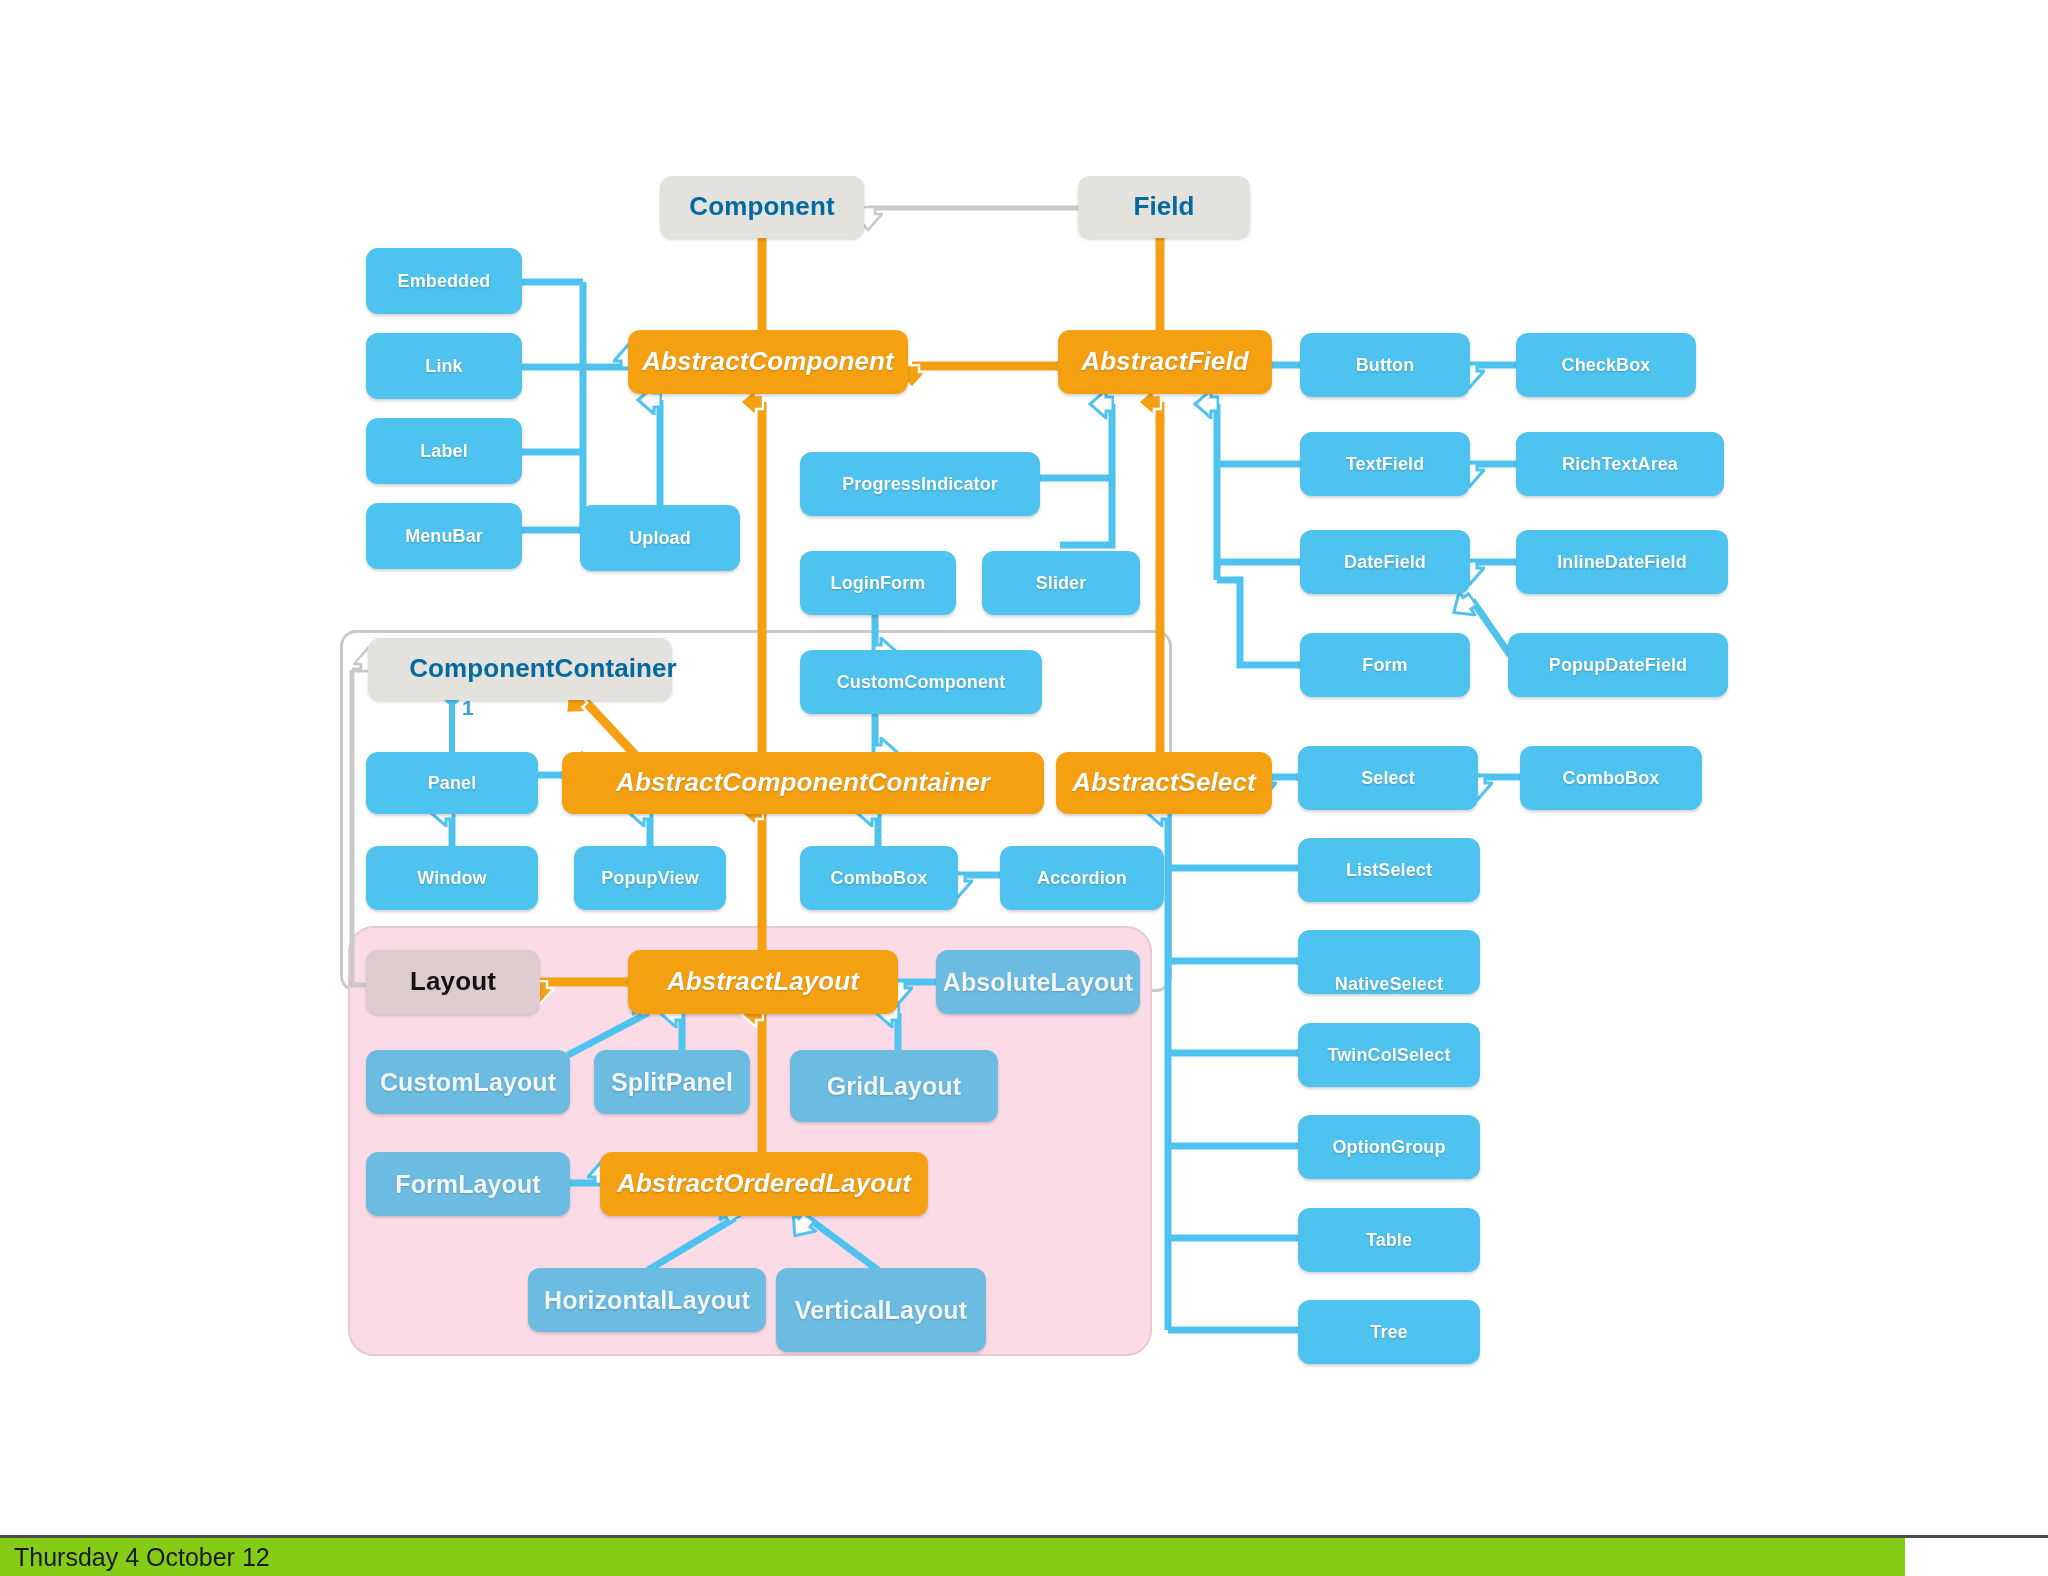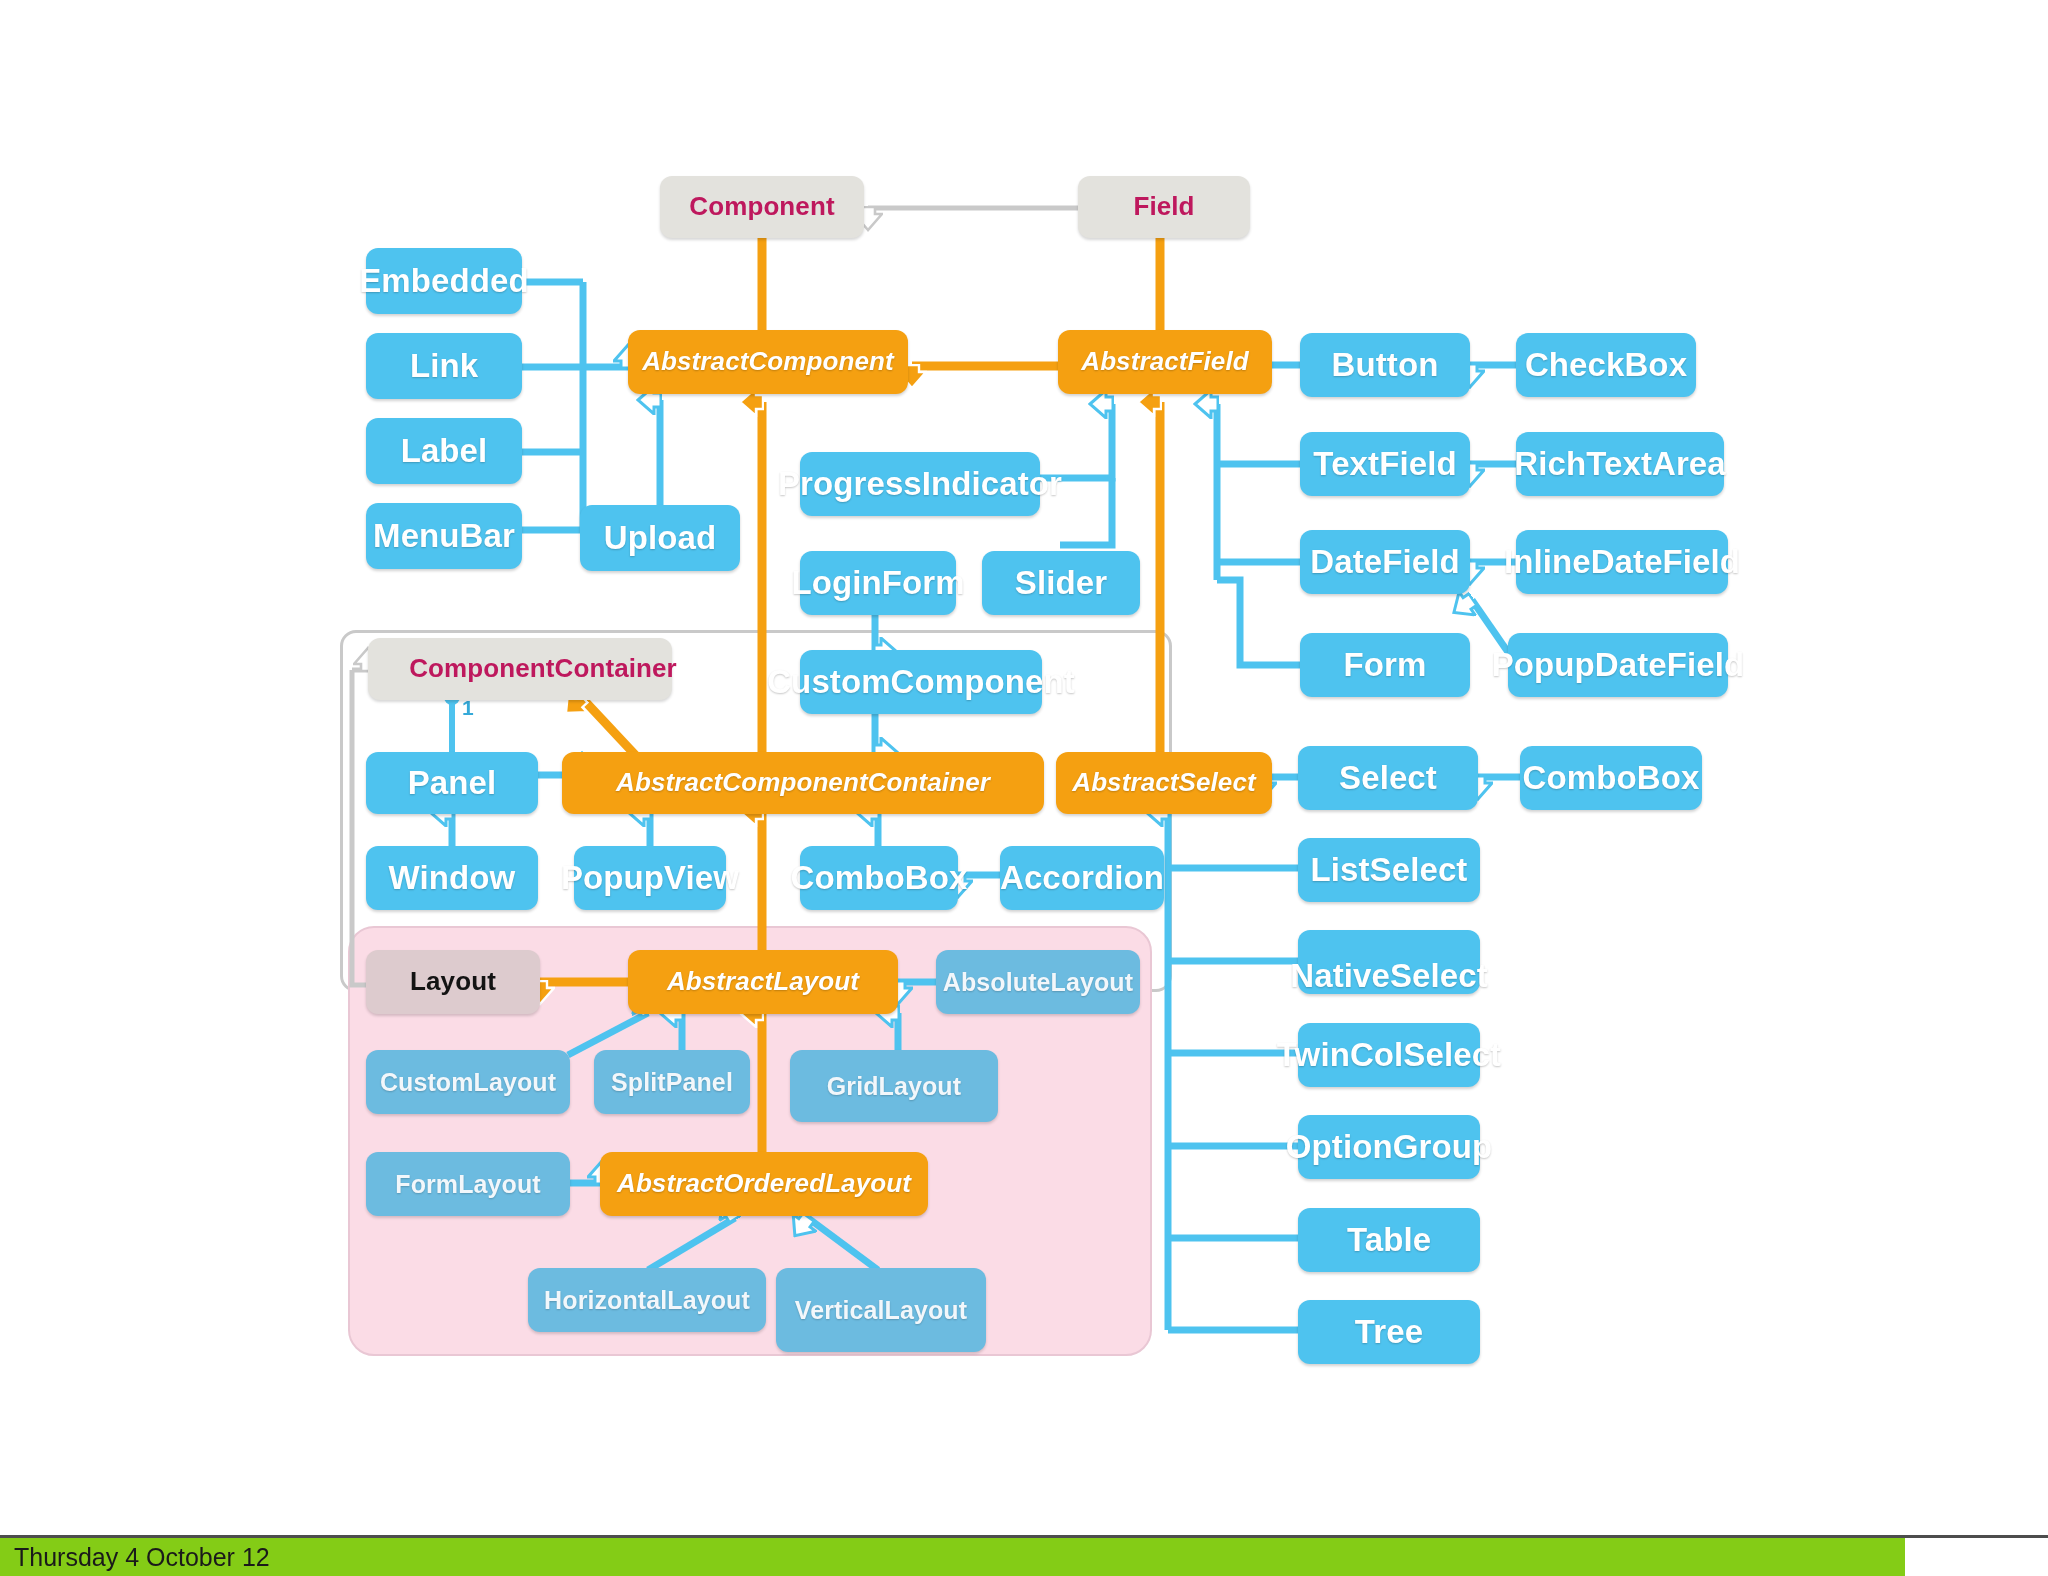--- a/index.html
+++ b/index.html
@@ -72,21 +72,21 @@
     text-align: center;
     border-radius: 12px;
     line-height: 1.05;
     white-space: nowrap;
     letter-spacing: 0.1px;
   }
   .node.blue {
     background: #4ec3ef;
     color: #ffffff;
     font-weight: bold;
-    font-size: 33px;
+    font-size: 18px;
     text-shadow: 0 1px 2px rgba(0,0,0,0.22);
     box-shadow: 0 2px 3px rgba(0,0,0,0.18);
   }
   .node.blue-muted {
     background: #6cbbe0;
     color: #f2f7fb;
     font-weight: bold;
     font-size: 25px;
     text-shadow: 0 1px 2px rgba(0,0,0,0.20);
     box-shadow: 0 2px 3px rgba(0,0,0,0.16);
@@ -95,21 +95,21 @@
     background: #f5a011;
     color: #ffffff;
     font-weight: bold;
     font-style: italic;
     font-size: 26px;
     text-shadow: 0 1px 2px rgba(0,0,0,0.22);
     box-shadow: 0 2px 3px rgba(0,0,0,0.18);
   }
   .node.gray {
     background: #e3e2dd;
-    color: #be185d;
+    color: #0369a1;
     font-weight: bold;
     font-size: 26px;
     box-shadow: 0 2px 3px rgba(0,0,0,0.16);
   }
   .node.mauve {
     background: #ddcbce;
     color: #131313;
     font-weight: bold;
     font-size: 26px;
     box-shadow: 0 2px 3px rgba(0,0,0,0.16);

